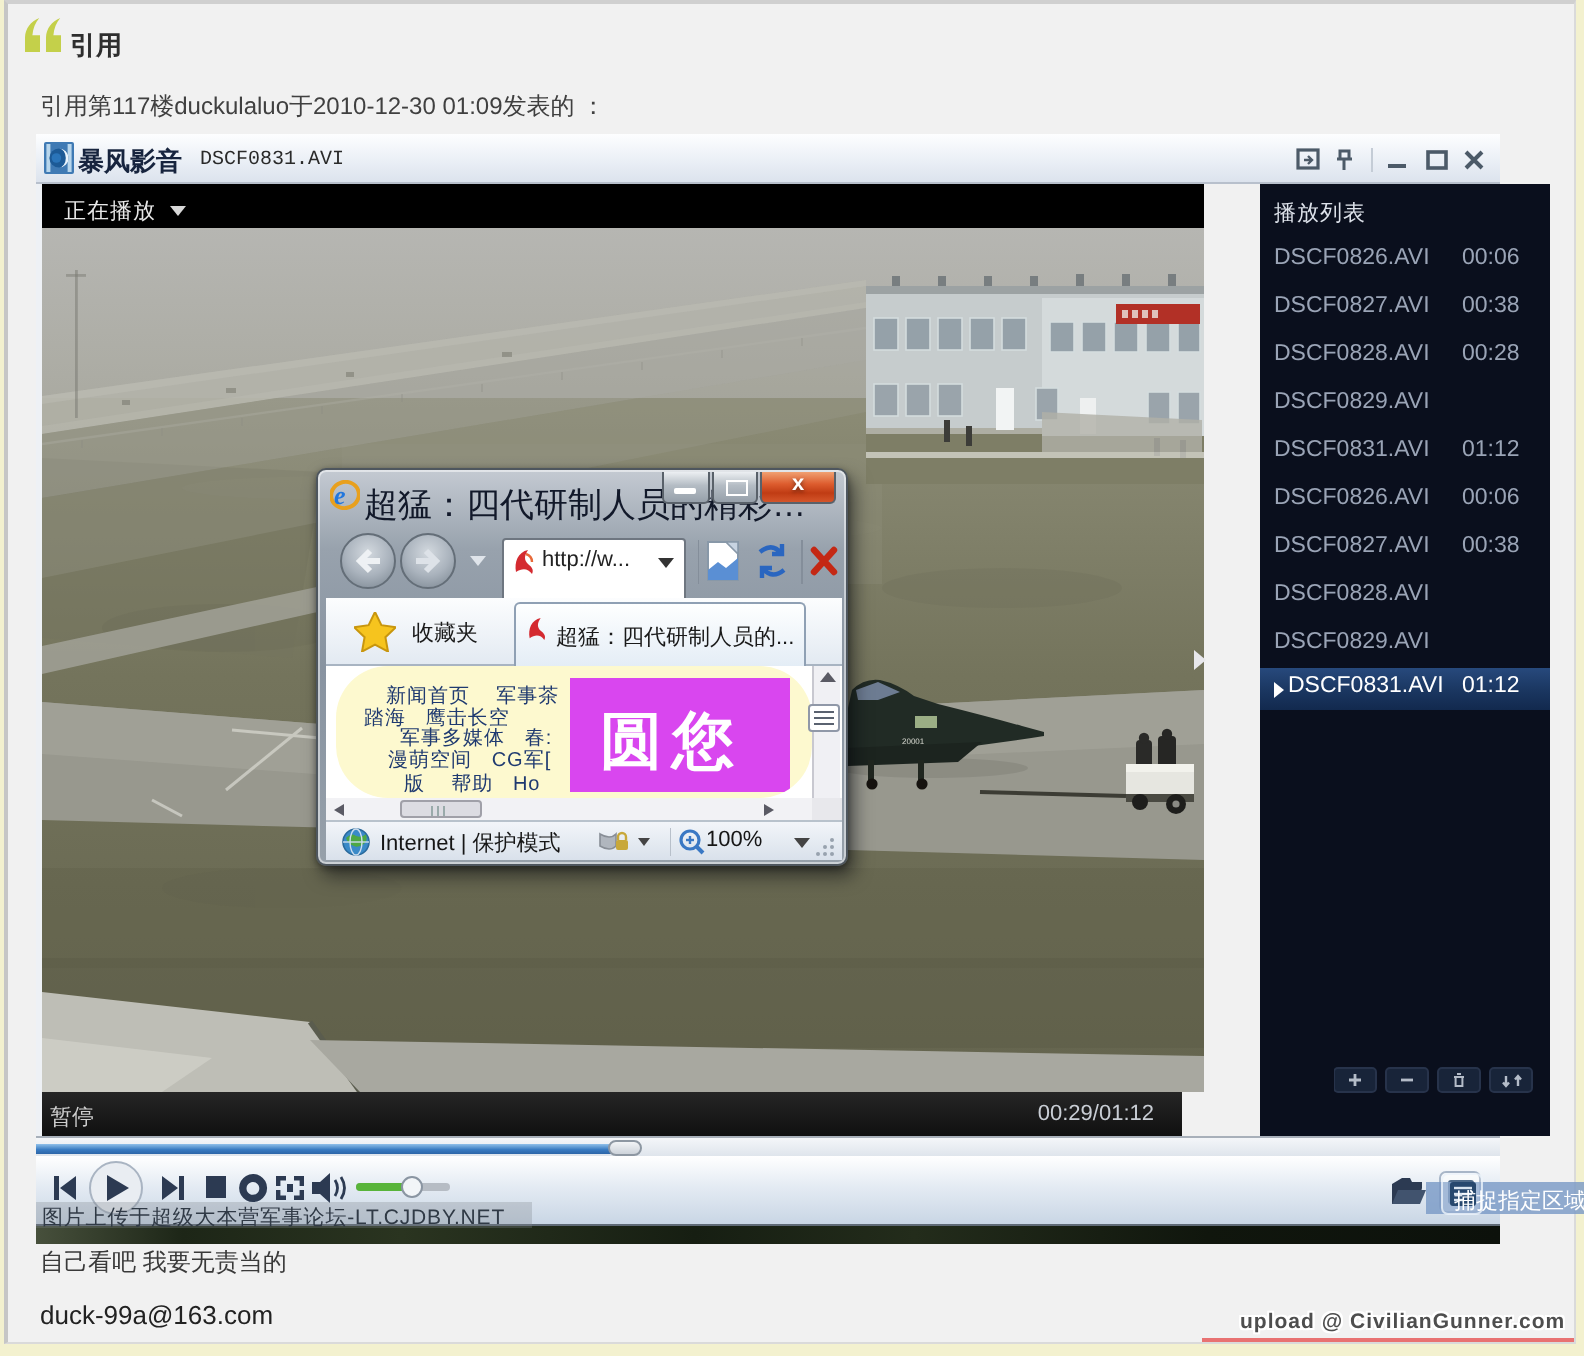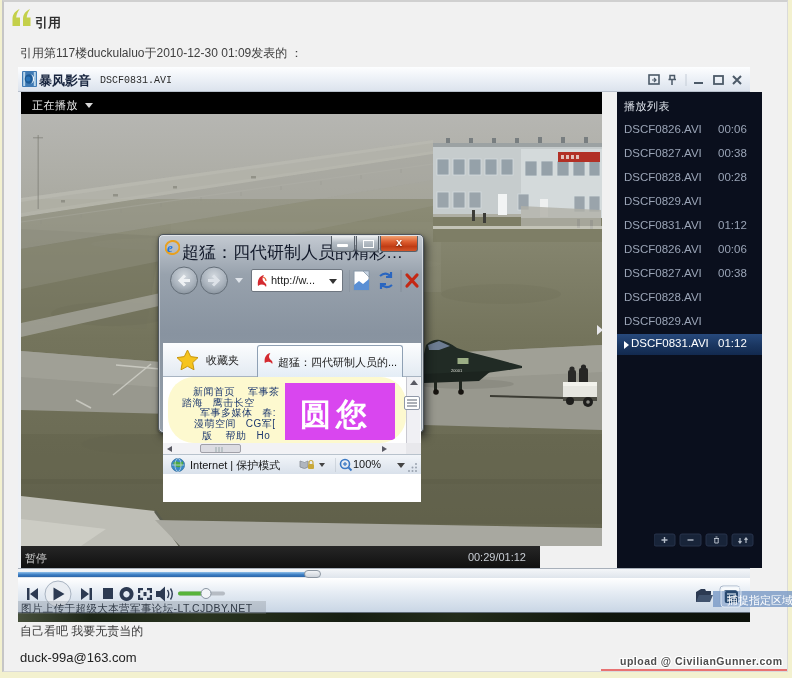--- a/index.html
+++ b/index.html
@@ -8,29 +8,29 @@
 #qicon{position:absolute;left:12px;top:9px;width:19px;height:17px;}
 #qtitle{position:absolute;left:35px;top:14px;font-size:13px;font-weight:bold;color:#2e2e2e;}
 #qline{position:absolute;left:20px;top:45px;font-size:12px;color:#404040;}
 #shot{position:absolute;left:18px;top:67px;width:732px;height:555px;}
 .tbar{position:absolute;left:0;top:0;width:732px;height:25px;background:linear-gradient(#fdfeff,#e9eef5 60%,#dce3ed);border-bottom:1px solid #b8c0cc;box-sizing:border-box;}
 .tbar .ttl{position:absolute;left:21px;top:5px;font-size:13px;font-weight:bold;color:#17243e;}
 .tbar .fn{position:absolute;left:82px;top:8px;font-size:10px;color:#2a2a2a;font-family:"Liberation Mono",monospace;}
 .npbar{position:absolute;left:3px;top:25px;width:581px;height:22px;background:#000;}
 .npbar span{position:absolute;left:11px;top:6px;font-size:11px;color:#e8e8e8;letter-spacing:0.5px;}
 #photo{position:absolute;left:3px;top:47px;}
-.sbar{position:absolute;left:3px;top:479px;width:519px;height:22px;background:linear-gradient(#262626,#101010);color:#cfcfcf;font-size:11px;}
+.sbar{position:absolute;left:3px;top:479px;width:570px;height:22px;background:linear-gradient(#262626,#101010);color:#cfcfcf;font-size:11px;}
 .sbar .l{position:absolute;left:4px;top:5px;}
 .sbar .r{position:absolute;right:14px;top:5px;color:#c8cdd4;}
 .prog{position:absolute;left:0;top:501px;width:732px;height:10px;background:linear-gradient(#f4f6f9,#dfe5ec);border-top:1px solid #a8b0ba;box-sizing:border-box;}
 .pfill{position:absolute;left:0;top:3px;width:289px;height:5px;background:linear-gradient(#8fc0ea,#3a7cc2 55%,#2d66a8);}
 .pthumb{position:absolute;left:286px;top:1px;width:17px;height:8px;background:linear-gradient(#f2f4f6,#cdd3da);border:1px solid #8d97a2;border-radius:4px;box-sizing:border-box;}
 .ctrl{position:absolute;left:0;top:511px;width:732px;height:35px;background:linear-gradient(#ffffff,#e4ebf3 45%,#c9d6e5);border-bottom:1px solid #5f6a76;box-sizing:border-box;}
 .strip{position:absolute;left:0;top:546px;width:732px;height:9px;background:linear-gradient(90deg,#47503c,#1d2617 10%,#2a3420 25%,#161e12 45%,#232c1b 60%,#10160d 80%,#0c110b);}
-.plist{position:absolute;left:599px;top:25px;width:145px;height:476px;background:#0a0f1d;}
+.plist{position:absolute;left:612px;top:25px;width:145px;height:476px;background:#0a0f1d;}
 .plhead{position:absolute;left:7px;top:7px;font-size:11px;color:#dde2ea;letter-spacing:0.5px;}
 .plrow{position:absolute;left:0;width:145px;height:24px;font-size:11.5px;color:#9aa4b6;}
 .plrow .n{position:absolute;left:7px;top:5px;}
 .plrow .t{position:absolute;left:101px;top:5px;}
 .plsel{position:absolute;left:0;top:242px;width:145px;height:21px;background:linear-gradient(#27497c,#1a3660 55%,#12294e);color:#fff;font-size:11.5px;}
 .plsel .n{position:absolute;left:14px;top:3px;}
 .plsel .t{position:absolute;left:101px;top:3px;}
 .rframe{position:absolute;left:729px;top:25px;width:3px;height:476px;background:#eef1f5;}
 .lframe{position:absolute;left:0;top:25px;width:3px;height:476px;background:#eef1f5;}
 .wm{position:absolute;left:0px;top:534px;width:248px;height:13px;background:rgba(125,132,140,.30);}
@@ -40,23 +40,23 @@
 #t1{position:absolute;left:20px;top:623px;font-size:12px;color:#3a3a3a;}
 #t2{position:absolute;left:20px;top:650px;font-size:13px;color:#222;}
 #up{position:absolute;left:604px;top:655px;font-size:10.5px;white-space:nowrap;font-weight:bold;color:#4e4e4e;letter-spacing:0.5px;text-shadow:-1px -1px 0 #fff,1px -1px 0 #fff,-1px 1px 0 #fff,1px 1px 0 #fff,0 -1px 0 #fff,0 1px 0 #fff,-1px 0 0 #fff,1px 0 0 #fff;margin-left:16px;}
 #redline{position:absolute;left:601px;top:669px;width:186px;height:2px;background:#e87272;}
 #ie{position:absolute;left:158px;top:234px;width:266px;height:199px;border-radius:5px;background:linear-gradient(#c4cad2,#98a2ad 20%,#8893a0 50%,#96a0aa);box-shadow:inset 0 0 0 1px rgba(255,255,255,.5),3px 5px 9px rgba(8,10,14,.55),0 1px 3px rgba(0,0,0,.4);border:1px solid #4e565e;box-sizing:border-box;}
 .iettl{position:absolute;left:23px;top:6px;font-size:17px;color:#12192a;white-space:nowrap;}
 .iebtn{position:absolute;top:1px;height:16px;background:linear-gradient(#eceff2,#b4bcc4 45%,#96a0aa);border:1px solid #59616a;border-top:none;border-radius:0 0 3px 3px;box-sizing:border-box;}
 .iebtn .mn{position:absolute;left:5px;bottom:4px;width:11px;height:3px;background:#fff;border-radius:1px;}
 .iebtn .mx{position:absolute;left:6px;top:4px;width:9px;height:6px;border:1.5px solid #fff;}
 .iex{background:linear-gradient(#f0a071,#dd5c2e 40%,#c03c14 70%,#d4552a)!important;color:#fff;font-weight:bold;font-size:11px;text-align:center;line-height:13px;text-shadow:0 1px 2px rgba(0,0,0,.5);}
-.ieurl{position:absolute;left:92px;top:34px;width:92px;height:23px;background:#fff;border:1px solid #6e7680;border-radius:2px;box-sizing:border-box;}
+.ieurl{position:absolute;left:92px;top:34px;width:92px;height:40px;background:#fff;border:1px solid #6e7680;border-radius:2px;box-sizing:border-box;}
 .ieurl span{position:absolute;left:19px;top:4px;font-size:11px;color:#222;}
-.iecl{position:absolute;left:4px;top:64px;width:258px;height:159px;background:#fff;margin-top:44px;}
+.iecl{position:absolute;left:4px;top:64px;width:258px;height:131px;background:#fff;}
 .ietab{position:absolute;left:0;top:0;width:258px;height:34px;background:linear-gradient(#fcfdfe,#e3eaf2);border-bottom:1px solid #a8b4c2;box-sizing:border-box;}
 .fav{position:absolute;left:43px;top:10px;font-size:11px;color:#1a1a1a;}
 .atab{position:absolute;left:94px;top:2px;width:146px;height:32px;background:linear-gradient(#feffff,#e4edf6);border:1px solid #8fa0b4;border-bottom:none;border-radius:3px 3px 0 0;box-sizing:border-box;}
 .atab span{position:absolute;left:20px;top:9px;font-size:11px;color:#1a1a1a;white-space:nowrap;}
 .iebody{position:absolute;left:0;top:34px;width:258px;height:77px;background:#fff;}
 .ieyellow{position:absolute;left:5px;top:0px;width:238px;height:66px;background:#fdf9cf;overflow:hidden;border-radius:26px;}
 .yl{position:absolute;font-size:10px;color:#1f3a70;white-space:nowrap;letter-spacing:0.5px;}
 .mag{position:absolute;left:117px;top:6px;width:110px;height:57px;background:#d946ef;}
 .mag span{position:absolute;left:15px;top:11px;font-size:31px;font-weight:bold;color:#fff;font-family:"Liberation Sans",sans-serif;letter-spacing:5px;}
 .vsb{position:absolute;left:243px;top:0px;width:14px;height:66px;background:#f0f0f4;border-left:1px solid #c8c8d0;box-sizing:border-box;}

